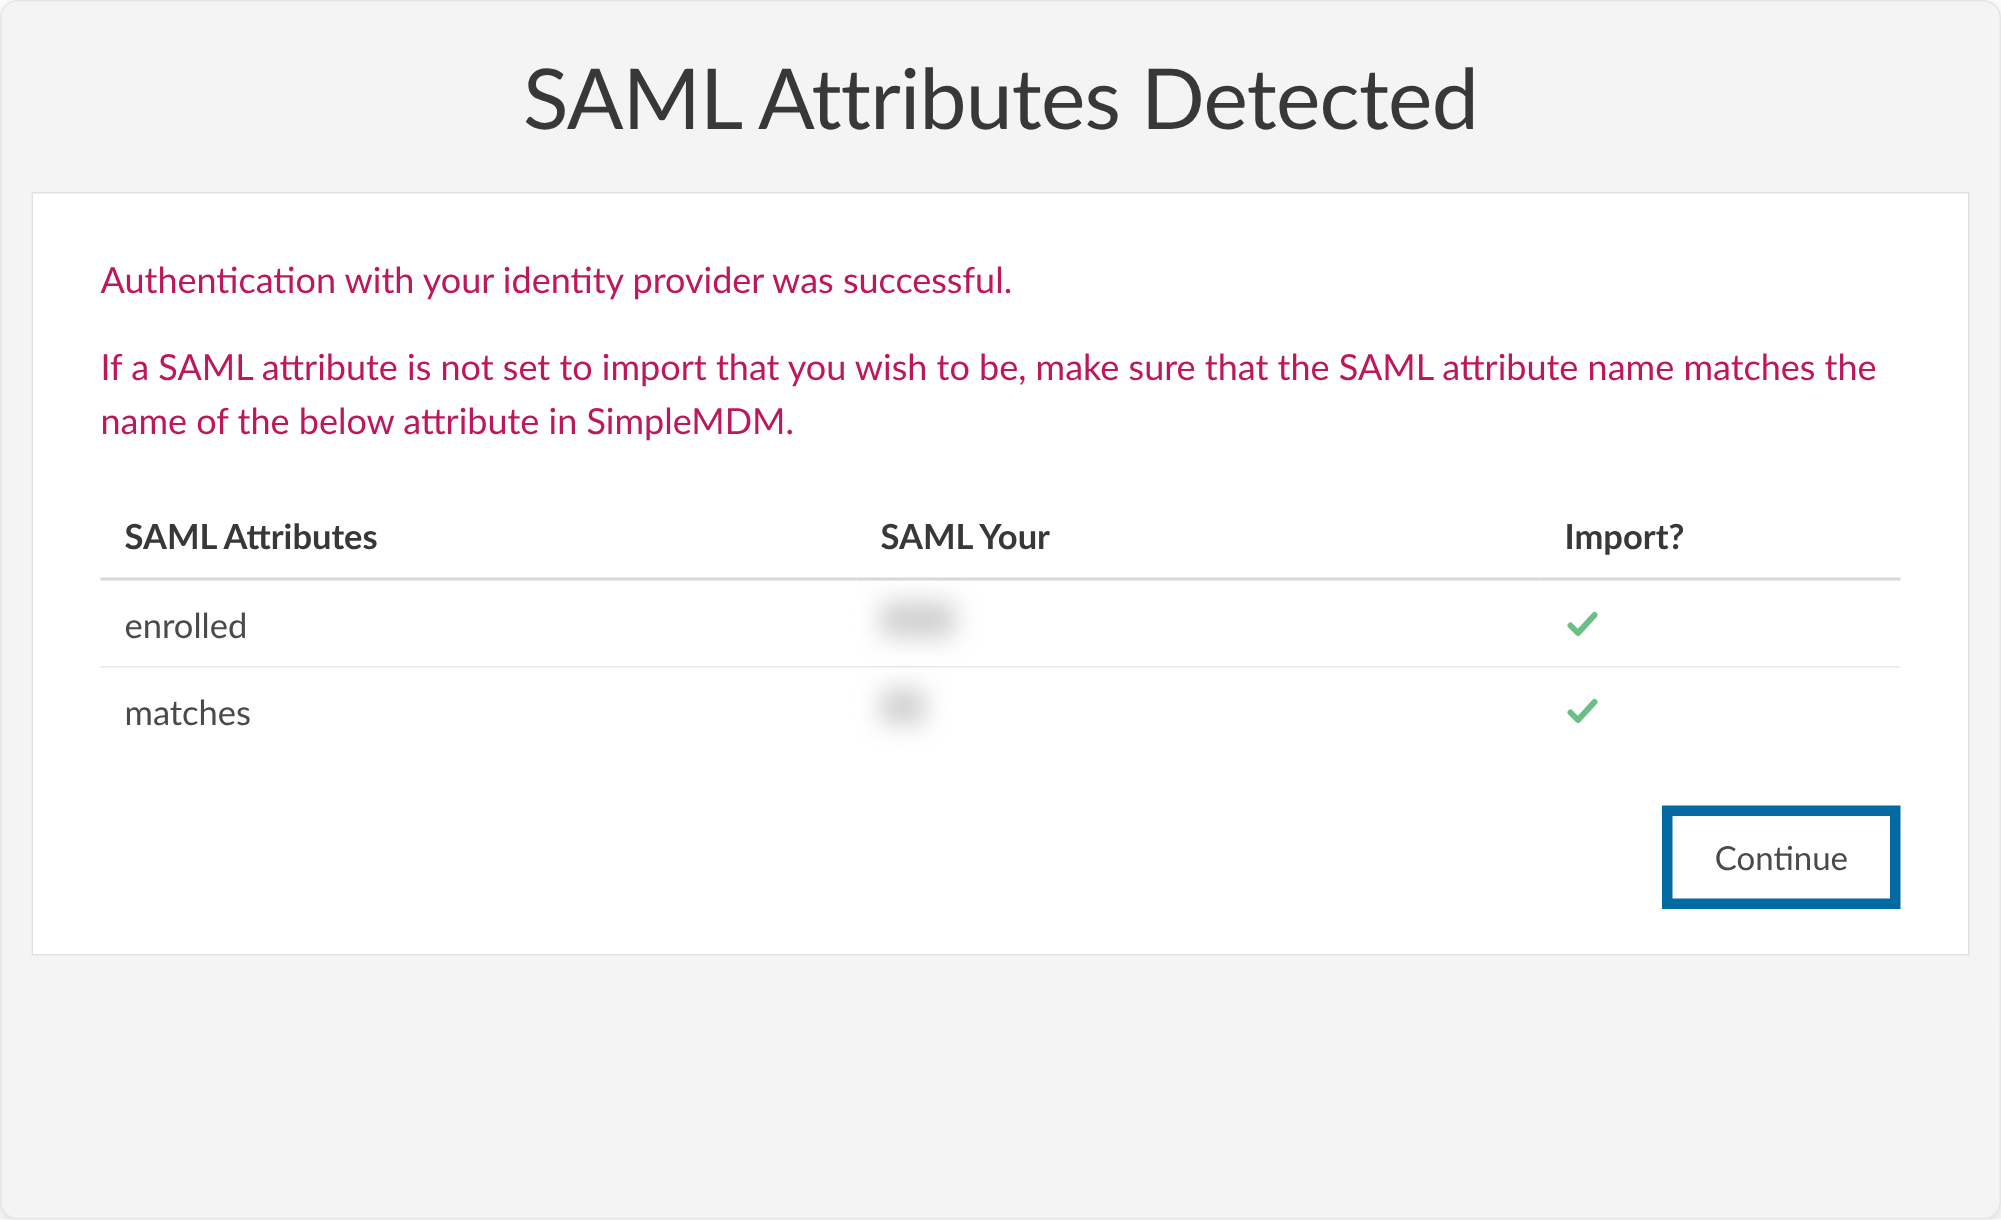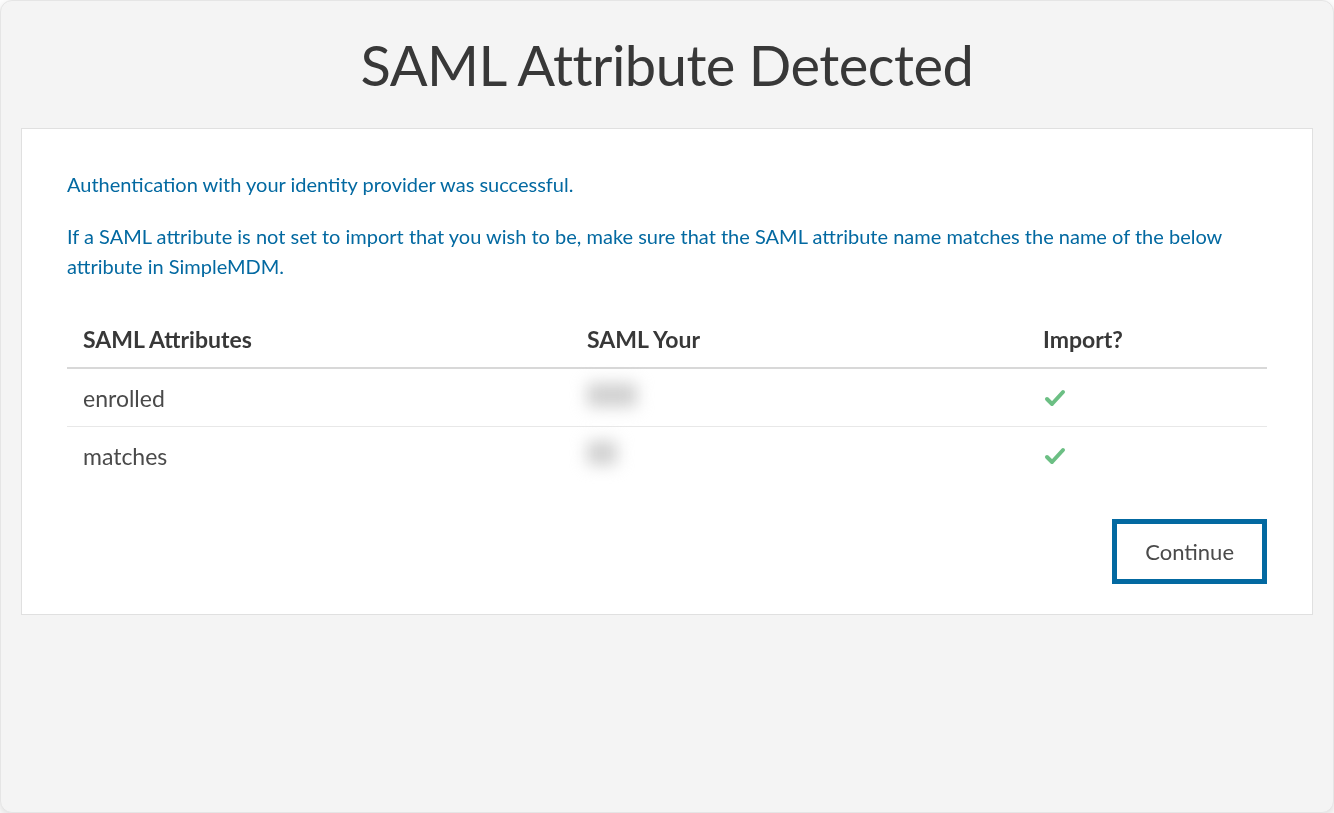--- a/index.html
+++ b/index.html
@@ -33,23 +33,23 @@
       margin-bottom: 30px;
       letter-spacing: -0.5px;
     }
     .card {
       background: #ffffff;
       border: 1px solid #e0e0e0;
       margin: 0 20px;
       padding: 40px 45px 30px 45px;
     }
     .description {
-      font-size: 20px;
+      font-size: 24px;
       line-height: 1.5;
-      color: #0369a1;
+      color: #be185d;
       margin-bottom: 22px;
       font-weight: 400;
     }
     .description:last-of-type {
       margin-bottom: 30px;
     }
     table {
       width: 100%;
       border-collapse: collapse;
       margin-bottom: 35px;
@@ -94,34 +94,34 @@
       width: 24px;
       height: 24px;
       display: block;
     }
     .button-row {
       display: flex;
       justify-content: flex-end;
     }
     .continue-button {
       background: #ffffff;
-      border: 5px solid #0369a1;
+      border: 7px solid #0369a1;
       padding: 14px 28px;
       font-size: 22px;
       color: #4a4a4a;
       cursor: pointer;
       font-family: inherit;
       font-weight: 400;
     }
   </style>
 </head>
 <body>
 
 <div class="outer-container">
-  <h1 class="title">SAML Attribute Detected</h1>
+  <h1 class="title">SAML Attributes Detected</h1>
 
   <div class="card">
     <p class="description">Authentication with your identity provider was successful.</p>
     <p class="description">If a SAML attribute is not set to import that you wish to be, make sure that the SAML attribute name matches the name of the below attribute in SimpleMDM.</p>
 
     <table>
       <thead>
         <tr>
           <th class="col-attribute">SAML Attributes</th>
           <th class="col-value">SAML Your</th>

